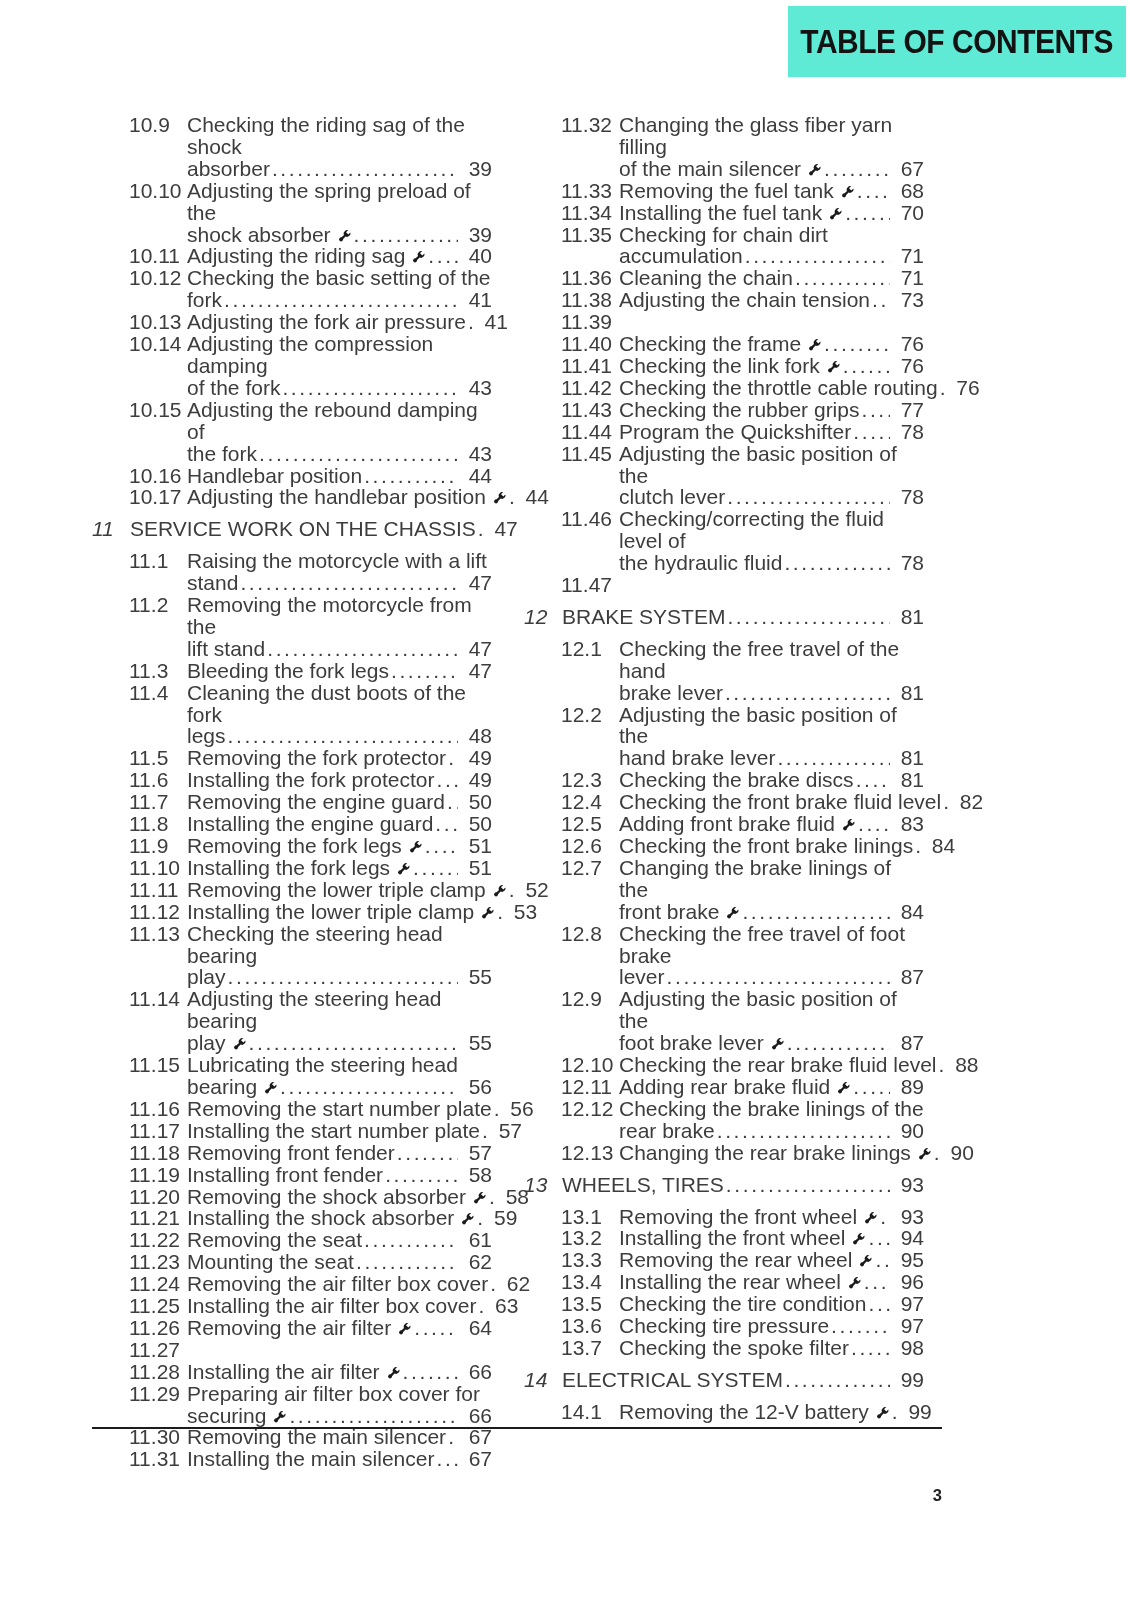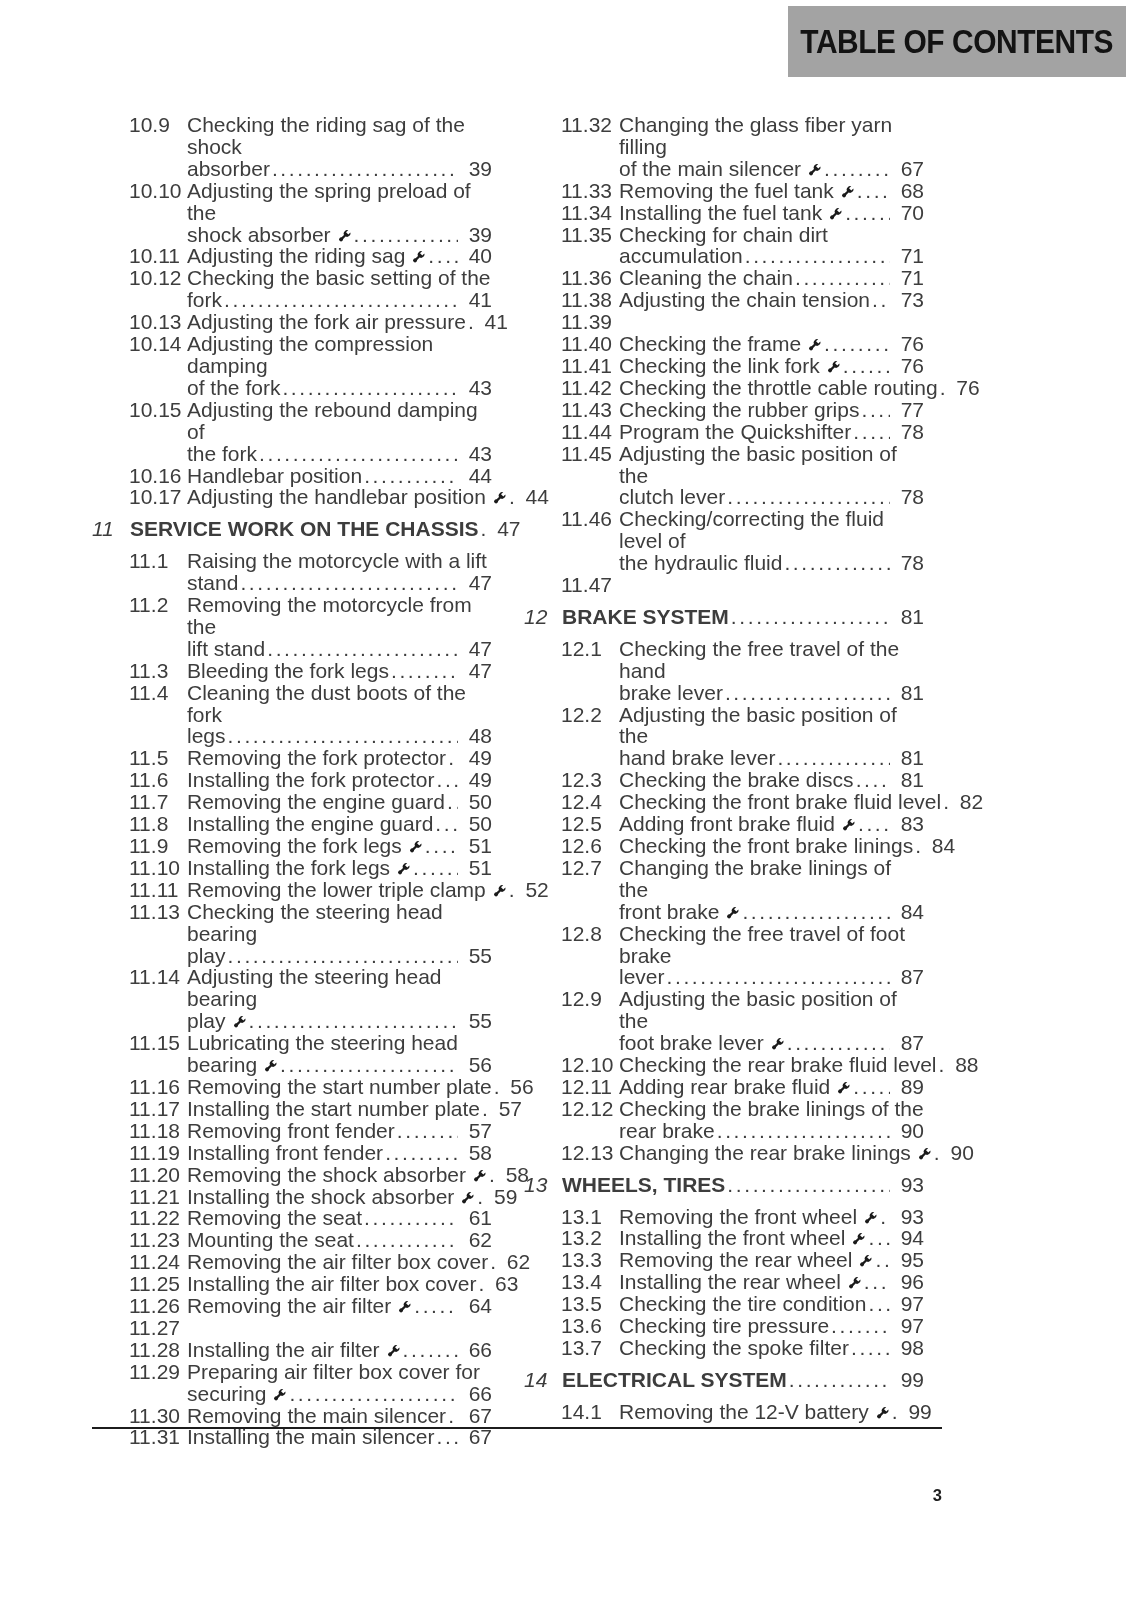--- a/index.html
+++ b/index.html
@@ -3,21 +3,21 @@
 <meta charset="utf-8">
 <style>
   html,body { margin:0; padding:0; }
   body {
     width:1130px; height:1600px; background:#ffffff; position:relative;
     font-family:"Liberation Sans","DejaVu Sans",sans-serif;
     color:#3d3d3d; overflow:hidden;
   }
   .header-box {
     position:absolute; left:788px; top:6px; width:338px; height:71px;
-    background:#a3a3a3; display:flex; align-items:center; justify-content:center;
+    background:#5eead4; display:flex; align-items:center; justify-content:center;
   }
   .header-title {
     font-weight:bold; font-size:34px; color:#131313; letter-spacing:-0.5px;
     transform:scaleX(0.88); white-space:nowrap;
   }
   .col {
     position:absolute; top:114px; width:400px;
     font-size:21px; line-height:21.9px;
   }
   .col.left  { left:92px; }
@@ -33,21 +33,21 @@
     flex:1 1 12px; min-width:6px; overflow:hidden; white-space:nowrap;
     letter-spacing:2.6px; margin:0 4px 0 2px; color:#3d3d3d;
   }
   .leader::after {
     content:"................................................................................................................................................................";
   }
   .pg { flex:none; width:30px; text-align:right; }
 
   .section-row { display:flex; align-items:baseline; margin:10px 0; }
   .no-s { width:38px; flex:none;font-style:italic; }
-  .section-row .txt { white-space:nowrap; flex:0 0 auto;font-weight:bold; }
+  .section-row .txt { white-space:nowrap; flex:0 0 auto; }
 
   .wrench { flex:none; margin-left:5px; transform:translateY(2.5px); }
 
   .rule {
     position:absolute; left:92px; top:1427px; width:850px; height:2px;
     background:#1c1c1c;
   }
   .pagenum {
     position:absolute; left:92px; top:1486px; width:850px; text-align:right;
     font-weight:bold; font-size:16.5px; color:#1e1e1e;
@@ -331,20 +331,38 @@
             <rect x="8.6" y="6" width="2.8" height="9" rx="1.3"></rect>
             <circle cx="10" cy="15.2" r="2.5"></circle>
           </g>
         </svg>
         <span class="leader"></span>
         <span class="pg">52</span>
       </div>
     </div>
   </div>
     <div class="entry-row">
+    <span class="no-e">11.12</span>
+    <div class="entry-lines">
+      <div class="lastline">
+        <span class="txt">Installing the lower triple clamp</span>
+        <svg class="wrench" width="16" height="16" viewBox="0 0 20 20">
+          <g transform="rotate(45 10 10)" fill="#1b1b1b">
+            <circle cx="10" cy="4.6" r="4.1"></circle>
+            <rect x="8" y="-0.5" width="4" height="4.9" fill="#ffffff"></rect>
+            <rect x="8.6" y="6" width="2.8" height="9" rx="1.3"></rect>
+            <circle cx="10" cy="15.2" r="2.5"></circle>
+          </g>
+        </svg>
+        <span class="leader"></span>
+        <span class="pg">53</span>
+      </div>
+    </div>
+  </div>
+    <div class="entry-row">
     <span class="no-e">11.13</span>
     <div class="entry-lines">
       <div class="line">Checking the steering head bearing</div>
         <div class="lastline">
         <span class="txt">play</span>
 
         <span class="leader"></span>
         <span class="pg">55</span>
       </div>
     </div>

